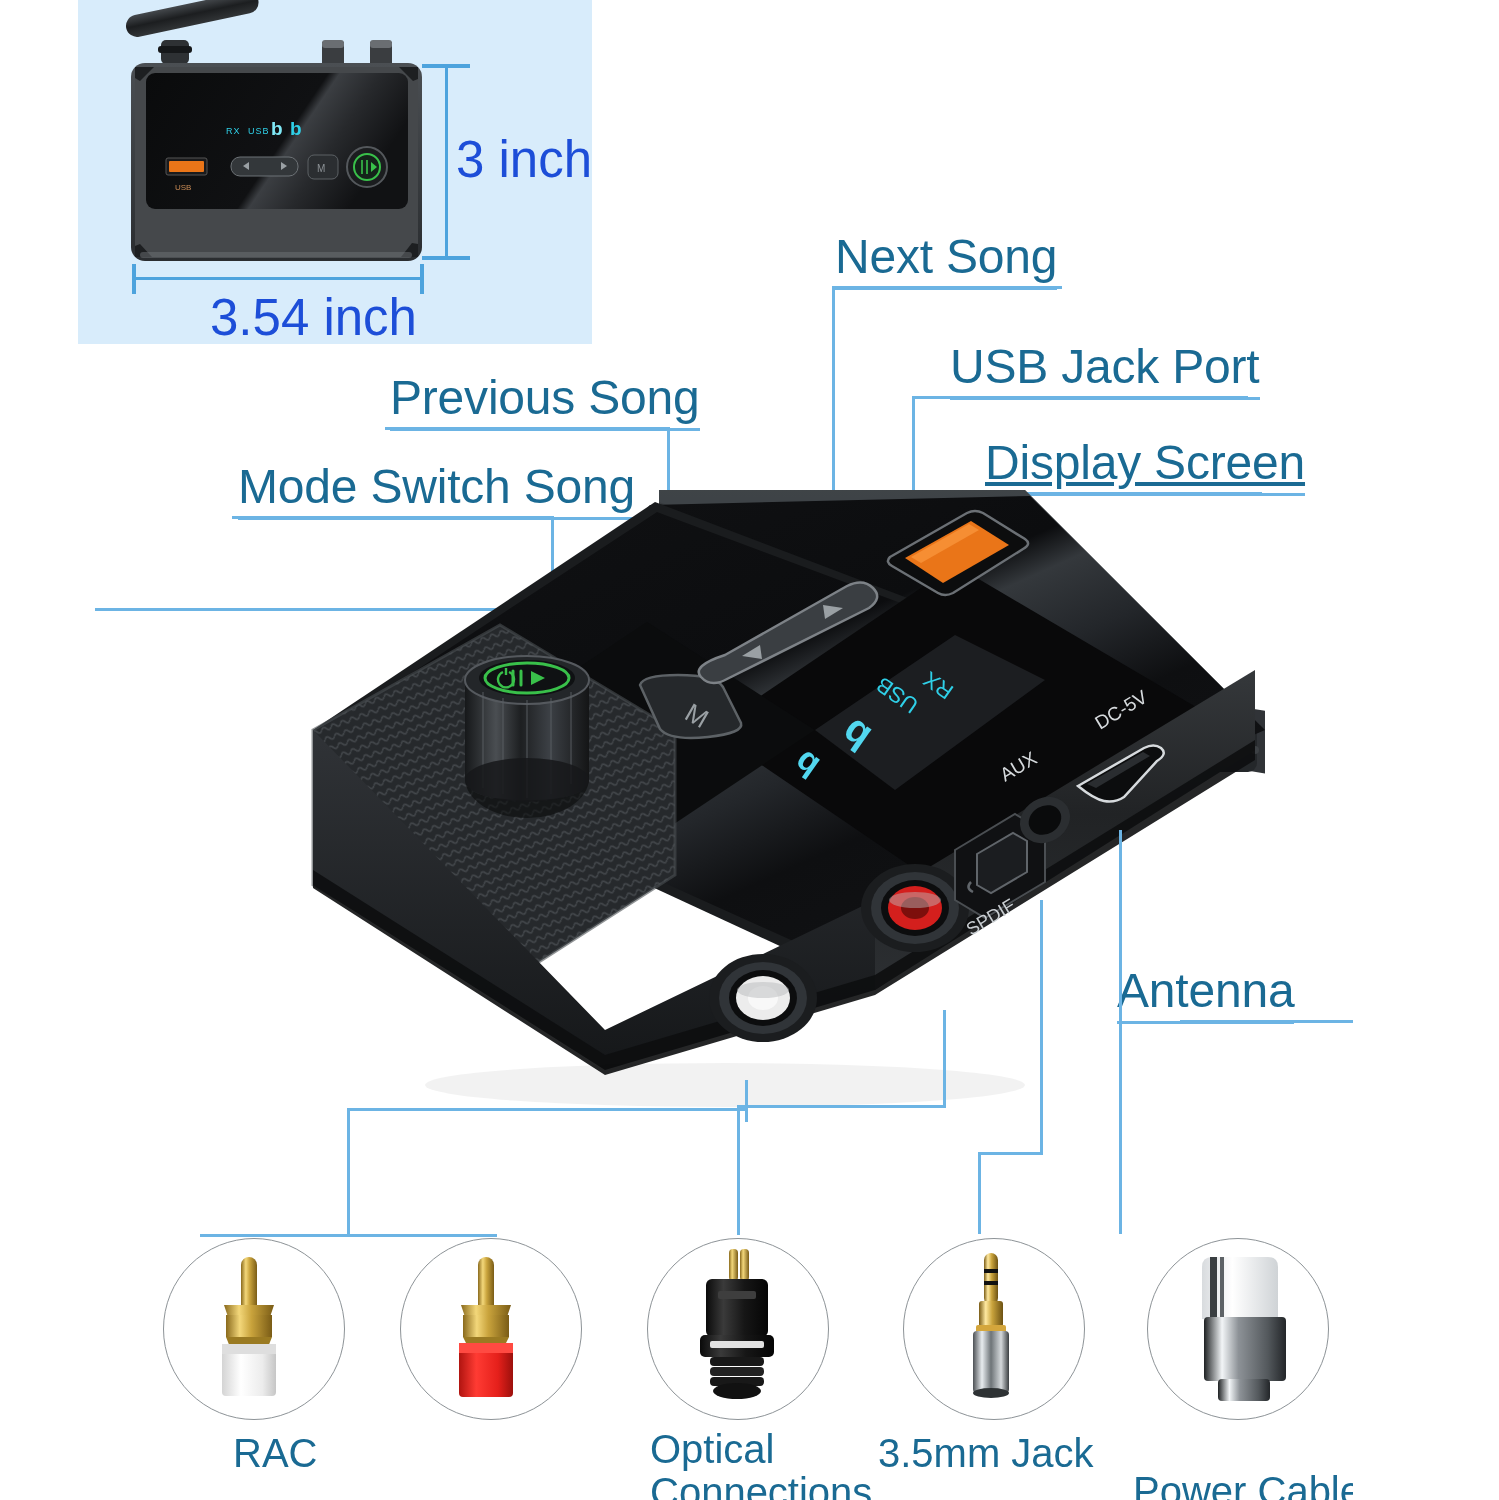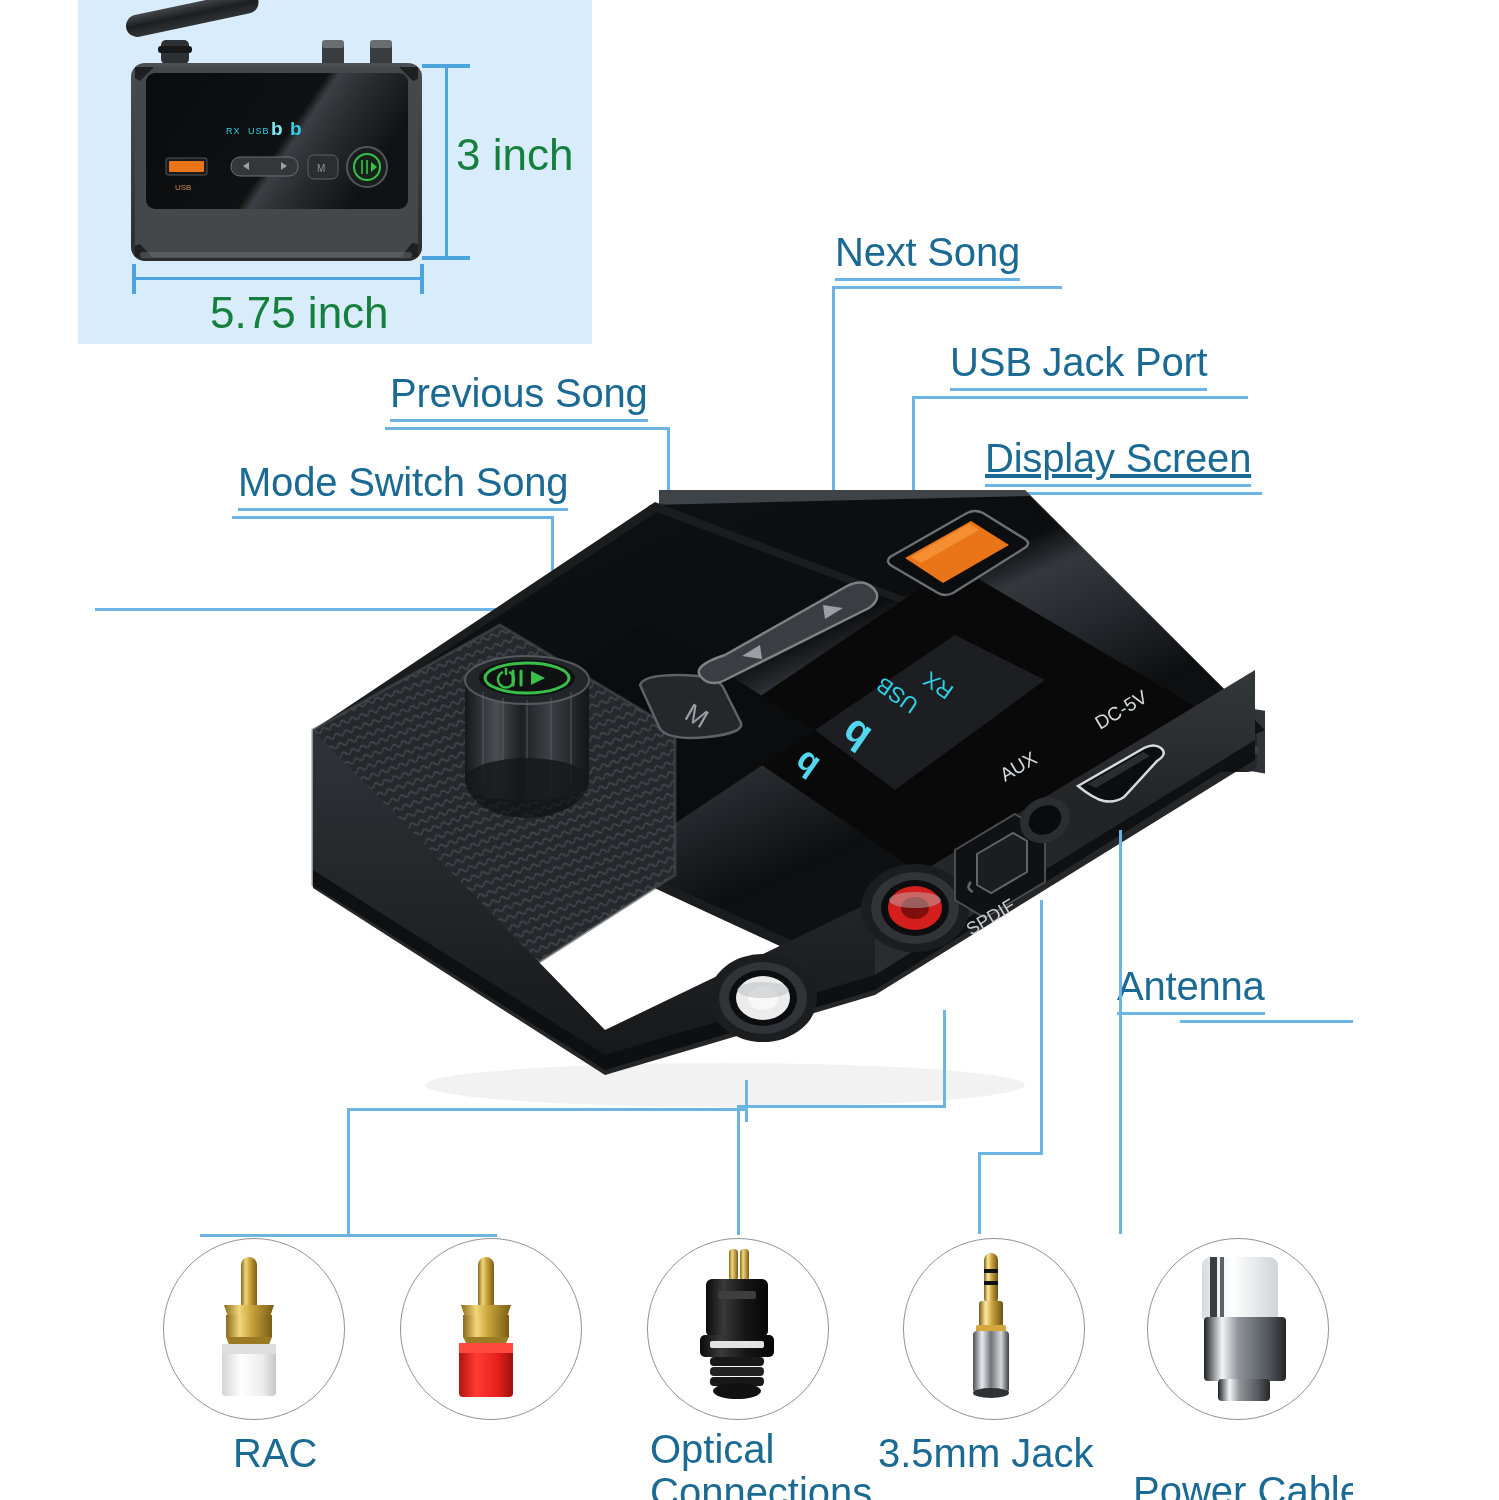--- a/index.html
+++ b/index.html
@@ -14,21 +14,21 @@
     height: 1500px;
     background: #ffffff;
     overflow: hidden;
   }
 
   
   .callout {
     position: absolute;
     color: #1a6a93;
     font-family: "Liberation Sans", sans-serif;
-    font-size: 40px;
+    font-size: 48px;
     line-height: 1.08;
     white-space: nowrap;
     letter-spacing: -0.2px;
   }
   .callout.underline::after {
     content: "";
     position: absolute;
     left: 0; right: 0;
     bottom: -7px;
     height: 3px;
@@ -40,22 +40,22 @@
   .lh { position: absolute; height: 3px; background: #6cb4e4; }
 
   
   #inset {
     position: absolute;
     left: 78px; top: 0; width: 514px; height: 344px;
     background: #d8ecfb;
   }
   .dimtext {
     position: absolute;
-    color: #15803d;
-    font-size: 44px;
+    color: #1d4ed8;
+    font-size: 51px;
     font-family: "Liberation Sans", sans-serif;
     white-space: nowrap;
   }
   .dimline { position: absolute; background: #4da3dd; }
 
   
   #device { position: absolute; left: 255px; top: 430px; width: 1010px; height: 700px; }
 
   
   .conn {
@@ -149,21 +149,21 @@
     
     <div class="dimline" style="left:367px; top:66px; width:3px; height:192px;"></div>
     <div class="dimline" style="left:344px; top:64px; width:48px; height:4px;"></div>
     <div class="dimline" style="left:344px; top:256px; width:48px; height:4px;"></div>
     <div class="dimtext" style="left:378px; top:130px;">3 inch</div>
 
     
     <div class="dimline" style="left:55px; top:277px; width:290px; height:3px;"></div>
     <div class="dimline" style="left:54px; top:264px; width:4px; height:30px;"></div>
     <div class="dimline" style="left:342px; top:264px; width:4px; height:30px;"></div>
-    <div class="dimtext" style="left:132px; top:288px;">5.75 inch</div>
+    <div class="dimtext" style="left:132px; top:288px;">3.54 inch</div>
   </div>
 
   <div class="callout underline" style="left:835px; top:231px;">Next Song</div>
   <div class="lh" style="left:832px; top:286px; width:230px;"></div>
   <div class="lv" style="left:832px; top:286px; height:342px;"></div>
 
   <div class="callout underline" style="left:950px; top:341px;">USB Jack Port</div>
   <div class="lh" style="left:912px; top:396px; width:336px;"></div>
   <div class="lv" style="left:912px; top:396px; height:166px;"></div>
 

